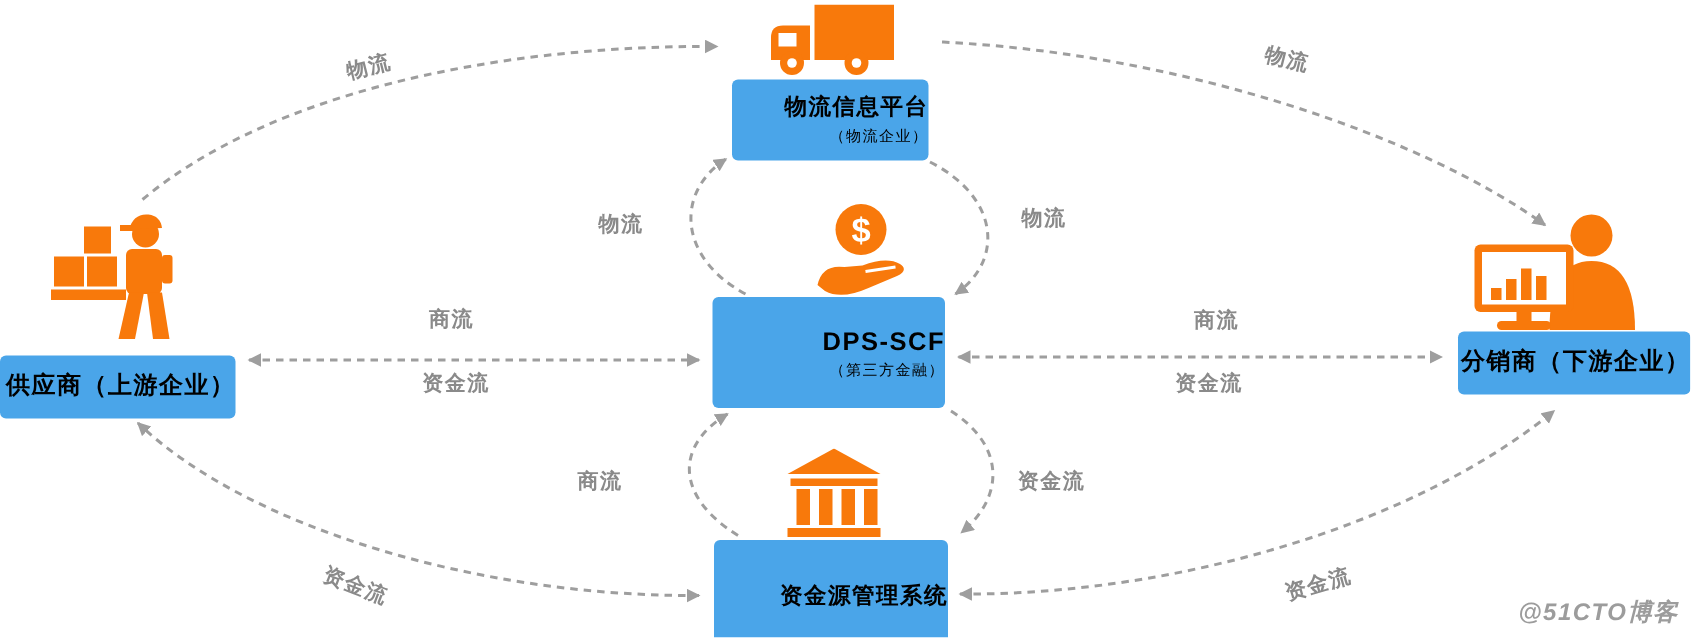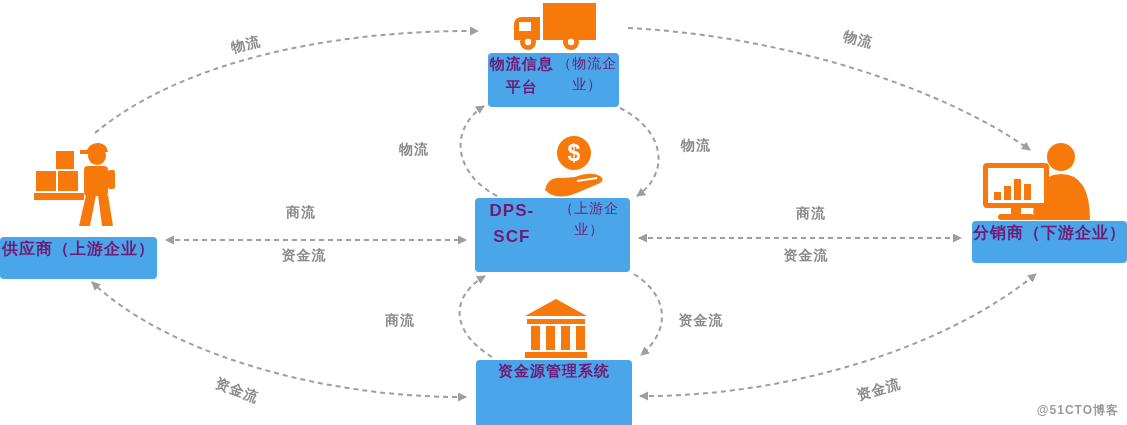--- a/index.html
+++ b/index.html
@@ -12,39 +12,39 @@
   html,body{margin:0;padding:0;background:#ffffff;}
   body{font-family:"Liberation Sans","DejaVu Sans",sans-serif;}
   .stage{position:relative;width:1127px;height:425px;overflow:hidden;background:#ffffff;}
   .lines{position:absolute;left:0;top:0;}
   .fl{position:absolute;transform:translate(-50%,-50%);color:var(--labelgray);
       font-size:14px;font-weight:bold;white-space:nowrap;letter-spacing:1px;}
   .fl.r-neg14{transform:translate(-50%,-50%) rotate(-14deg);}
   .fl.r-pos14{transform:translate(-50%,-50%) rotate(14deg);}
   .fl.r-pos21{transform:translate(-50%,-50%) rotate(21deg);}
   .fl.r-neg16{transform:translate(-50%,-50%) rotate(-16deg);}
-  .node-box{position:absolute;background:var(--blue);border-radius:4px;color:#701a75;
-      display:flex;align-items:flex-start;justify-content:center;
+  .node-box{position:absolute;background:var(--blue);border-radius:4px;color:#000000;
+      display:flex;flex-direction:column;align-items:flex-end;justify-content:center;
       text-align:center;line-height:1.5;}
   .t-main{font-size:15px;font-weight:bold;letter-spacing:1px;}
   .t-big{font-size:16px;font-weight:bold;letter-spacing:1px;}
-  .t-sub{font-size:14px;font-weight:normal;letter-spacing:1px;}
+  .t-sub{font-size:10px;font-weight:normal;letter-spacing:1px;}
   .icon{position:absolute;}
   #box-logistics{left:488px;top:53px;width:131px;height:54px;}
   #box-platform{left:475px;top:198px;width:155px;height:74px;}
   #box-funds{left:476px;top:360px;width:156px;height:76px;}
   #box-supplier{left:0px;top:237px;width:157px;height:42px;}
   #box-distributor{left:972px;top:221px;width:155px;height:42px;}
   #icon-truck{left:512px;top:3px;}
   #icon-coinhand{left:541px;top:136px;}
   #icon-bank{left:524px;top:299px;}
   #icon-supplier{left:10px;top:141px;}
   #icon-distributor{left:975px;top:140px;}
   .watermark{position:absolute;right:8px;bottom:6px;color:var(--wm);
-      font-size:12px;font-weight:bold;letter-spacing:1px;}
+      font-size:16px;font-weight:bold;letter-spacing:1px;font-style:italic;}
 </style>
 </head>
 <body>
 
 <div class="stage">
 
   <svg class="lines" width="1127" height="425" viewBox="0 0 1127 425">
     <defs>
       <marker id="ah" markerWidth="11" markerHeight="11" refX="8" refY="4.5" orient="auto" markerUnits="userSpaceOnUse">
         <path d="M0 0 L9 4.5 L0 9 Z" fill="#9e9e9e"></path>
@@ -97,21 +97,21 @@
 
   <svg id="icon-coinhand" class="icon" width="64" height="64" viewBox="0 0 64 64">
     <circle cx="33" cy="17" r="17" fill="#f8790b"></circle>
     <text x="33" y="25" text-anchor="middle" font-size="23" font-weight="bold" fill="#ffffff">$</text>
     <path d="M4 54 Q7 40 22 42 L34 41 Q50 35 59 40 Q65 44 57 48 L38 56 Q20 64 9 58 Z" fill="#f8790b"></path>
     <path d="M36 45 L56 42" stroke="#ffffff" stroke-width="2" fill="none"></path>
   </svg>
 
   <div id="box-platform" class="node-box">
     <div class="t-big" style="font-size:17px;">DPS-SCF</div>
-    <div class="t-sub">（上游企业）</div>
+    <div class="t-sub">（第三方金融）</div>
   </div>
 
   <svg id="icon-bank" class="icon" width="64" height="60" viewBox="0 0 64 60">
     <path d="M32 0 L63 17 L1 17 Z" fill="#f8790b"></path>
     <rect x="3" y="20" width="58" height="5" fill="#f8790b"></rect>
     <rect x="7" y="27" width="9" height="24" fill="#f8790b"></rect>
     <rect x="22" y="27" width="9" height="24" fill="#f8790b"></rect>
     <rect x="37" y="27" width="9" height="24" fill="#f8790b"></rect>
     <rect x="52" y="27" width="9" height="24" fill="#f8790b"></rect>
     <rect x="1" y="53" width="62" height="6" fill="#f8790b"></rect>

